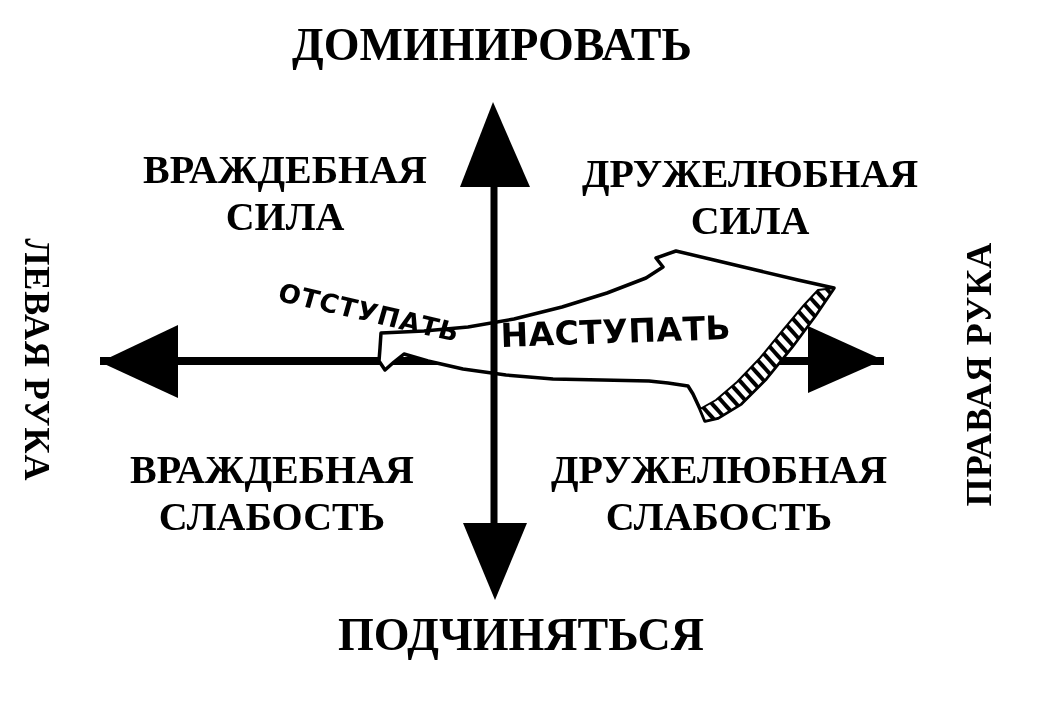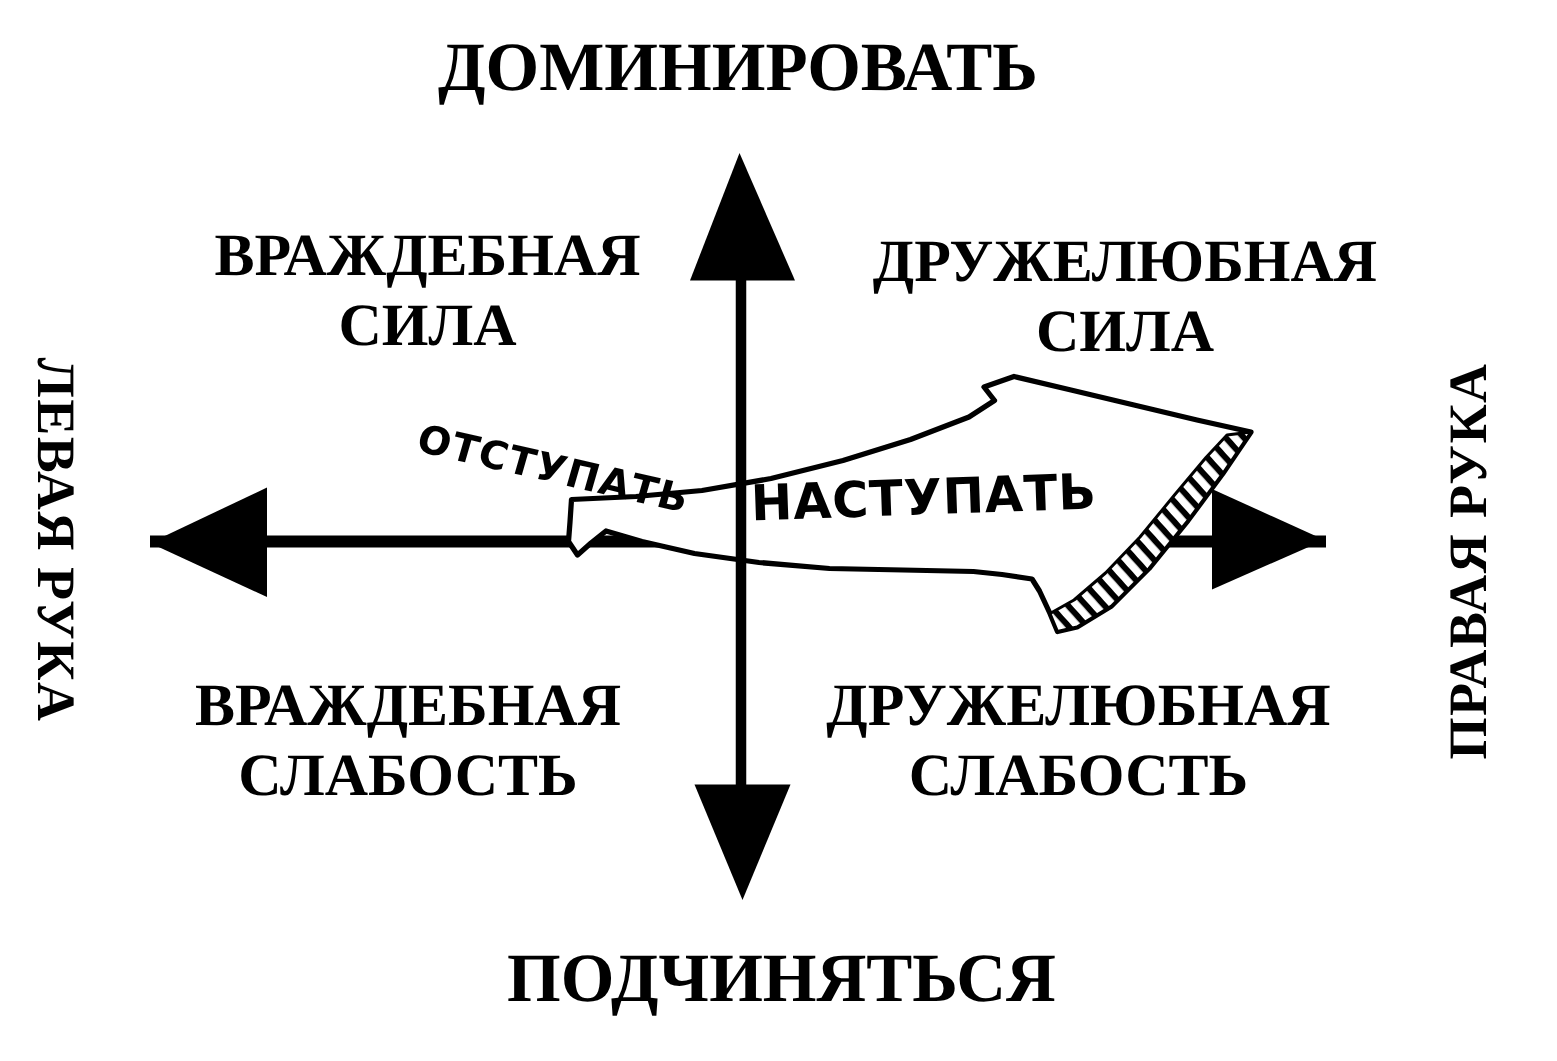--- a/index.html
+++ b/index.html
@@ -10,21 +10,21 @@
   .stage svg{position:absolute;left:0;top:0;}
   .plabel{
     position:absolute;font-weight:700;color:#000;text-align:center;
     font-family:"Liberation Serif",serif;white-space:nowrap;line-height:1.18;
     letter-spacing:0px;
   }
   .title{font-size:46px;}
   .quad{font-size:40px;margin-top:20px;}
   .side{font-size:36px;letter-spacing:1px;}
   .lbl-top{left:492px;top:18px;transform:translateX(-50%);}
-  .lbl-bottom{left:521px;top:625px;transform:translateX(-50%);}
+  .lbl-bottom{left:521px;top:608px;transform:translateX(-50%);}
   .lbl-q-tl{left:285px;top:126px;transform:translateX(-50%);}
   .lbl-q-tr{left:750px;top:130px;transform:translateX(-50%);}
   .lbl-q-bl{left:272px;top:426px;transform:translateX(-50%);}
   .lbl-q-br{left:719px;top:426px;transform:translateX(-50%);}
   .lbl-left{left:37px;top:360px;transform:translate(-50%,-50%) rotate(90deg);}
   .lbl-right{left:979px;top:374px;transform:translate(-50%,-50%) rotate(-90deg);}
   .hand-text{
     font-family:"DejaVu Sans",sans-serif;font-weight:700;fill:#000;
   }
 </style>

